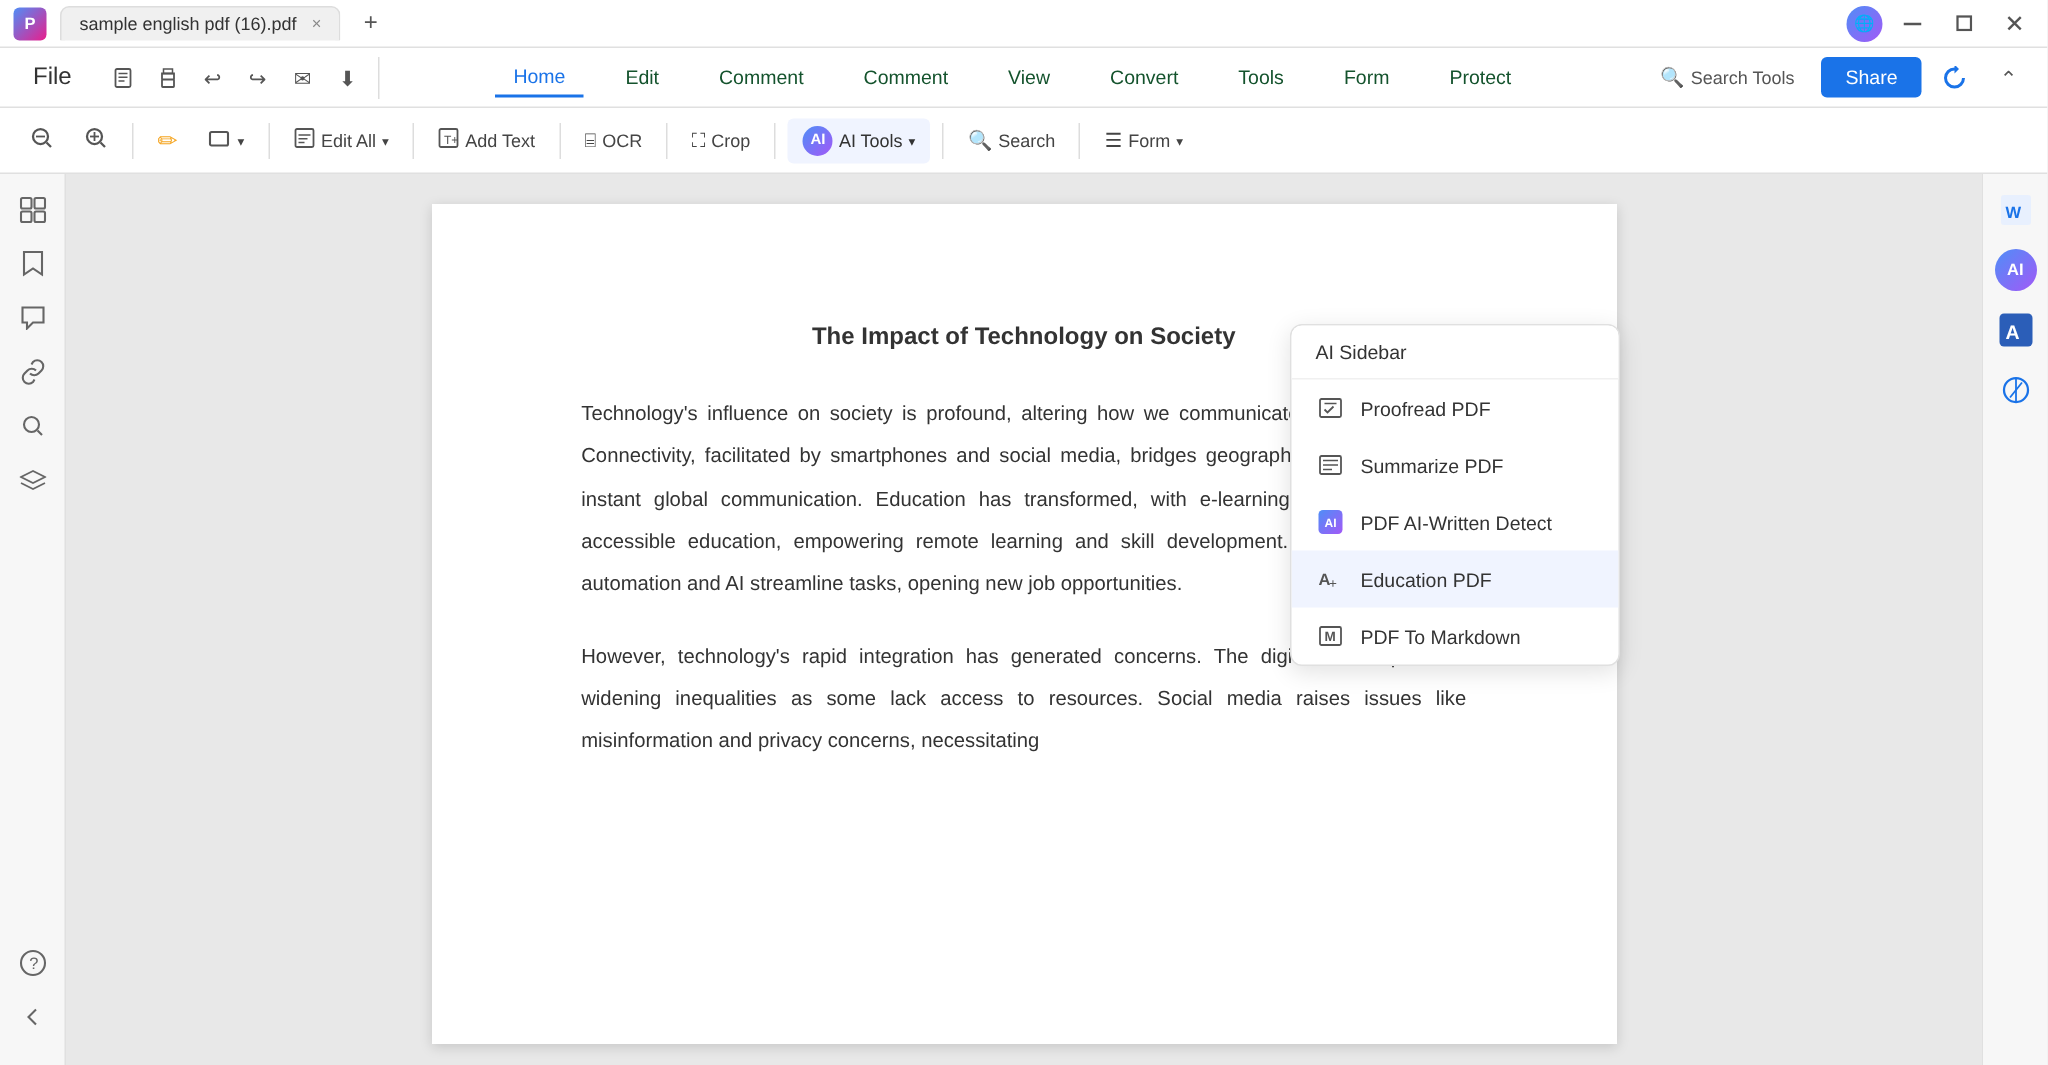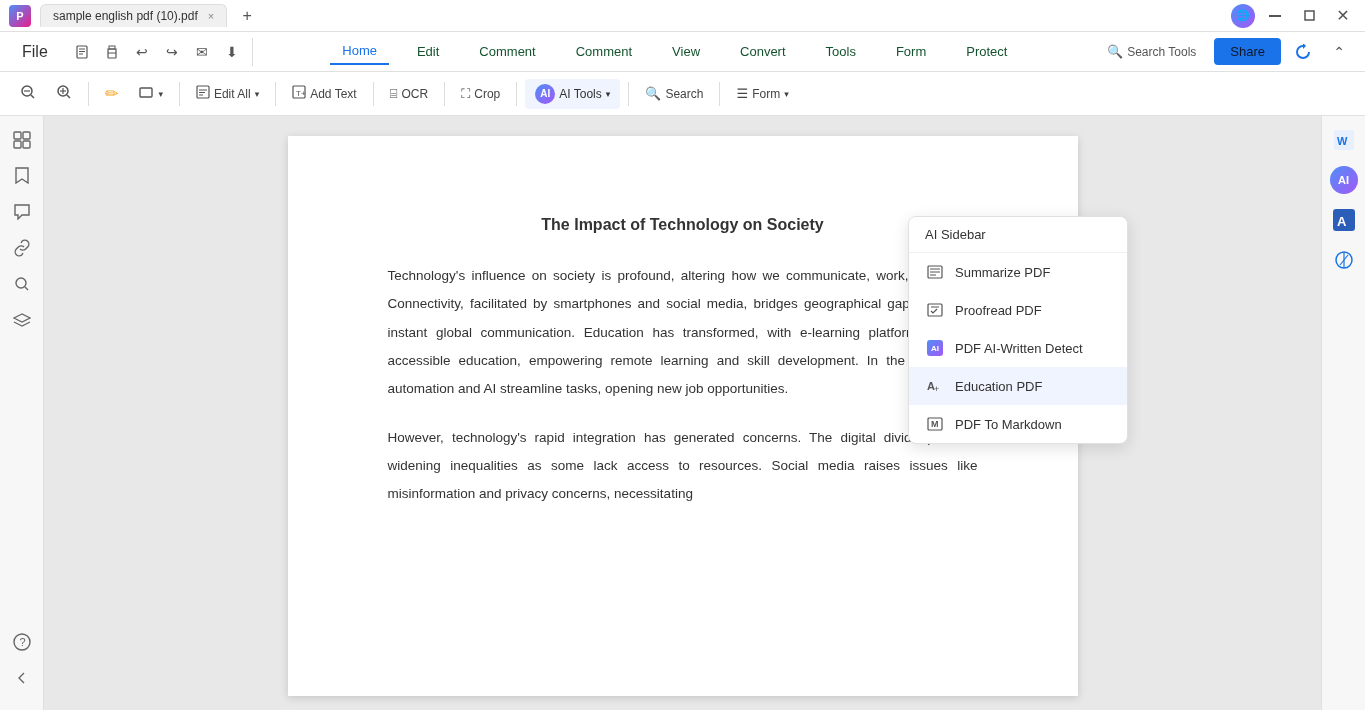--- a/index.html
+++ b/index.html
@@ -22,21 +22,21 @@
       padding: 0 12px; border-bottom: 1px solid #e0e0e0; gap: 4px;
     }
     .menu-file { font-size: 16px; padding: 4px 10px; cursor: pointer; color: #333; }
     .menu-icons { display: flex; align-items: center; gap: 2px; padding: 0 6px; border-right: 1px solid #ddd; }
     .icon-btn { width: 28px; height: 28px; display: flex; align-items: center; justify-content: center; cursor: pointer; border-radius: 4px; color: #555; font-size: 14px; }
     .nav-tabs { display: flex; align-items: center; gap: 16px; flex: 1; justify-content: center; }
     .nav-tab { padding: 5px 12px; font-size: 13px; cursor: pointer; color: #14532d; border-radius: 4px; }
     .nav-tab.active { color: #1a73e8; border-bottom: 2px solid #1a73e8; border-radius: 0; }
     .menubar-right { display: flex; align-items: center; gap: 8px; }
     .search-tools-btn { display: flex; align-items: center; gap: 4px; padding: 5px 10px; font-size: 12px; color: #555; cursor: pointer; border-radius: 4px; }
-    .share-btn { background: #1a73e8; color: #0f172a; border: none; padding: 6px 16px; border-radius: 4px; font-size: 13px; cursor: pointer; }
+    .share-btn { background: #1a73e8; color: #ffffff; border: none; padding: 6px 16px; border-radius: 4px; font-size: 13px; cursor: pointer; }
     .sync-btn { width: 28px; height: 28px; display: flex; align-items: center; justify-content: center; cursor: pointer; color: #1a73e8; }
 
     
     .toolbar {
       display: flex; align-items: center; height: 44px; background: #fff;
       padding: 0 12px; border-bottom: 1px solid #e0e0e0; gap: 4px;
     }
     .tool-btn { display: flex; align-items: center; gap: 4px; padding: 5px 8px; font-size: 12px; cursor: pointer; color: #444; border-radius: 4px; }
     .tool-sep { width: 1px; height: 24px; background: #ddd; margin: 0 4px; }
     .ai-btn { display: flex; align-items: center; gap: 4px; padding: 5px 10px; background: #f0f4ff; border-radius: 4px; cursor: pointer; font-size: 12px; color: #333; }
@@ -58,21 +58,21 @@
     .pdf-page { background: #fff; width: 790px; min-height: 560px; padding: 80px 100px; box-shadow: 0 2px 8px rgba(0,0,0,0.15); }
     .pdf-title { font-size: 16px; font-weight: bold; text-align: center; margin-bottom: 28px; }
     .pdf-paragraph { font-size: 13.5px; line-height: 2.1; margin-bottom: 20px; text-align: justify; }
 
     
     .right-sidebar { width: 44px; background: #f7f7f7; border-left: 1px solid #e0e0e0; display: flex; flex-direction: column; align-items: center; padding: 8px 0; gap: 8px; }
     .rs-icon { width: 32px; height: 32px; display: flex; align-items: center; justify-content: center; cursor: pointer; border-radius: 4px; color: #1a73e8; font-size: 16px; }
 
     
     .dropdown-menu {
-      position: absolute; top: 100px; left: 864px; background: #fff;
+      position: absolute; top: 100px; left: 816px; background: #fff;
       border: 1px solid #e0e0e0; border-radius: 8px;
       box-shadow: 0 4px 16px rgba(0,0,0,0.12); width: 220px; z-index: 100;
       overflow: hidden;
     }
     .dropdown-header { padding: 10px 16px; font-size: 13px; font-weight: 500; color: #333; border-bottom: 1px solid #f0f0f0; background: #fff; }
     .dropdown-item { display: flex; align-items: center; gap: 10px; padding: 9px 16px; font-size: 13px; color: #333; cursor: pointer; }
     .dropdown-item.active { background: #f0f4ff; }
     .dropdown-item-icon { width: 20px; height: 20px; display: flex; align-items: center; justify-content: center; color: #555; font-size: 14px; flex-shrink: 0; }
 
     .logo-icon { width: 24px; height: 24px; display: flex; align-items: center; justify-content: center; }
@@ -81,21 +81,21 @@
   </style>
 </head>
 <body>
 
 <div class="titlebar">
   <div class="titlebar-left">
     <div class="logo-icon">
       <div class="logo-img">P</div>
     </div>
     <div class="tab-item">
-      <span>sample english pdf (10).pdf</span>
+      <span>sample english pdf (16).pdf</span>
       <span class="tab-close">×</span>
     </div>
     <div class="tab-add">+</div>
   </div>
   <div class="titlebar-controls">
     <div class="profile-icon">🌐</div>
     <div class="icon-btn">
       <svg width="12" height="2" viewBox="0 0 12 2">
           <rect width="12" height="2" fill="#555"></rect>
         </svg>
@@ -303,36 +303,36 @@
       <div class="pdf-paragraph">Technology's influence on society is profound, altering how we communicate, work, and learn. Connectivity, facilitated by smartphones and social media, bridges geographical gaps, enabling instant global communication. Education has transformed, with e-learning platforms offering accessible education, empowering remote learning and skill development. In the workplace, automation and AI streamline tasks, opening new job opportunities.</div>
       <div class="pdf-paragraph">However, technology's rapid integration has generated concerns. The digital divide persists, widening inequalities as some lack access to resources. Social media raises issues like misinformation and privacy concerns, necessitating</div>
     </div>
 
     <div class="dropdown-menu">
       <div class="dropdown-header">AI Sidebar</div>
       <div class="dropdown-item">
         <div class="dropdown-item-icon">
           <svg width="16" height="14" viewBox="0 0 16 14">
               <rect x="1" y="1" width="14" height="12" rx="1" fill="none" stroke="#555" stroke-width="1.2"></rect>
+              <line x1="4" y1="4" x2="12" y2="4" stroke="#555" stroke-width="1"></line>
+              <polyline points="4 8 6 10 10 6" fill="none" stroke="#555" stroke-width="1.2"></polyline>
+            </svg>
+        </div>
+        <span>Proofread PDF</span>
+      </div>
+      <div class="dropdown-item">
+        <div class="dropdown-item-icon">
+          <svg width="16" height="14" viewBox="0 0 16 14">
+              <rect x="1" y="1" width="14" height="12" rx="1" fill="none" stroke="#555" stroke-width="1.2"></rect>
               <line x1="3" y1="4" x2="13" y2="4" stroke="#555" stroke-width="1"></line>
               <line x1="3" y1="7" x2="13" y2="7" stroke="#555" stroke-width="1"></line>
               <line x1="3" y1="10" x2="9" y2="10" stroke="#555" stroke-width="1"></line>
             </svg>
         </div>
         <span>Summarize PDF</span>
-      </div>
-      <div class="dropdown-item">
-        <div class="dropdown-item-icon">
-          <svg width="16" height="14" viewBox="0 0 16 14">
-              <rect x="1" y="1" width="14" height="12" rx="1" fill="none" stroke="#555" stroke-width="1.2"></rect>
-              <line x1="4" y1="4" x2="12" y2="4" stroke="#555" stroke-width="1"></line>
-              <polyline points="4 8 6 10 10 6" fill="none" stroke="#555" stroke-width="1.2"></polyline>
-            </svg>
-        </div>
-        <span>Proofread PDF</span>
       </div>
       <div class="dropdown-item">
         <div class="dropdown-item-icon">
           <div style="width:16px;height:16px;background:linear-gradient(135deg,#4f8ef7,#a259f7);border-radius:3px;display:flex;align-items:center;justify-content:center;color:#fff;font-size:8px;font-weight:bold;">AI</div>
         </div>
         <span>PDF AI-Written Detect</span>
       </div>
       <div class="dropdown-item active">
         <div class="dropdown-item-icon">
           <svg width="16" height="16" viewBox="0 0 16 16">

